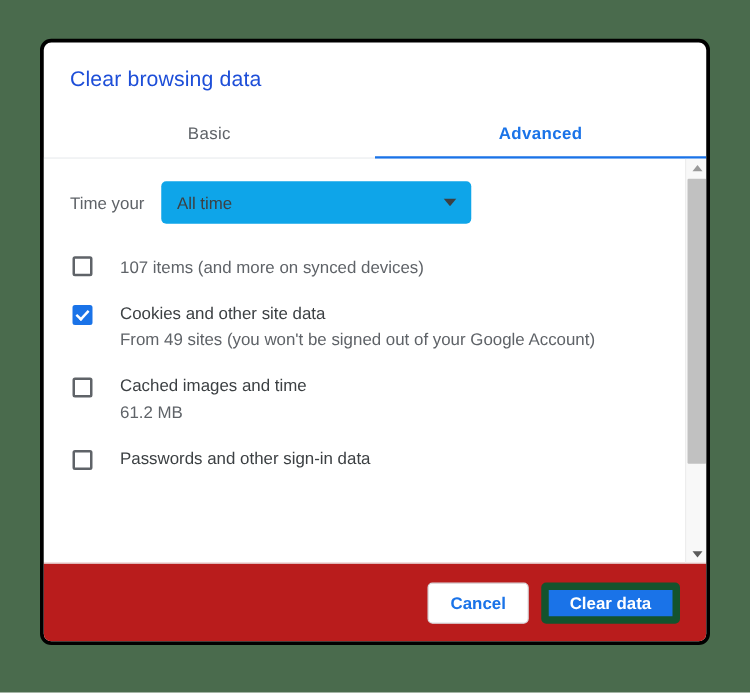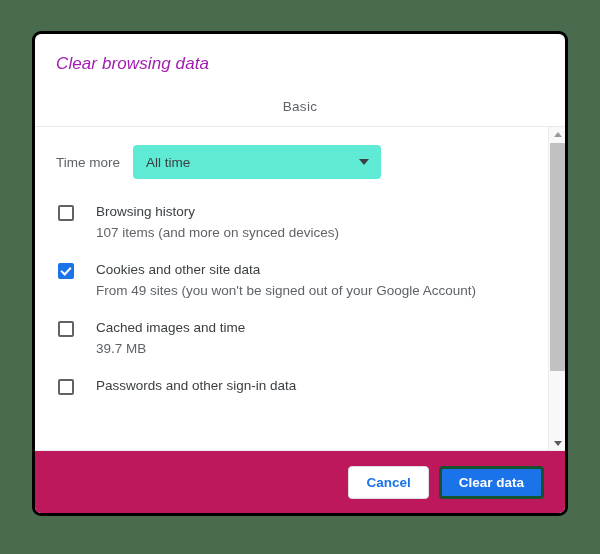--- a/index.html
+++ b/index.html
@@ -26,25 +26,24 @@
     border-radius: 9px;
     box-sizing: border-box;
     overflow: hidden;
     display: flex;
     flex-direction: column;
   }
 
   
   #dialog-title {
     font-size: 17px;
-    color: #a21caf;
+    color: #1d4ed8;
     padding: 18px 0 0 21px;
     line-height: 24px;
     letter-spacing: .1px;
-    font-style: italic;
   }
 
   
   #tab-bar {
     display: flex;
     margin-top: 14px;
     position: relative;
     height: 37px;
     flex: 0 0 auto;
   }
@@ -91,21 +90,21 @@
     padding: 18px 0 0 21px;
   }
   #time-range-label {
     font-size: 13.5px;
     color: #5f6368;
     margin-right: 13px;
   }
   #time-range-select {
     width: 248px;
     height: 34px;
-    background: #5eead4;
+    background: #0ea5e9;
     border-radius: 4px;
     display: flex;
     align-items: center;
     justify-content: space-between;
     padding: 0 12px 0 13px;
     box-sizing: border-box;
     cursor: pointer;
   }
   #time-range-value {
     font-size: 13.5px;
@@ -216,21 +215,21 @@
 
   
   #dialog-footer {
     flex: 0 0 auto;
     height: 63px;
     border-top: 1px solid #ededed;
     display: flex;
     align-items: center;
     justify-content: flex-end;
     padding-right: 21px;
-    background: #be185d;
+    background: #b91c1c;
     box-sizing: border-box;
     padding-left: 27px;
   }
   .btn {
     font-size: 13.5px;
     font-weight: bold;
     border-radius: 4px;
     height: 33px;
     padding: 0 17px;
     display: flex;
@@ -242,72 +241,74 @@
   }
   #cancel-button {
     color: #1a73e8;
     background: #fff;
     border: 1px solid #dadce0;
     margin-right: 10px;
   }
   #clear-data-button {
     color: #ffffff;
     background: #1a73e8;
-    border: 3px solid #14532d;
+    border: 6px solid #14532d;
     text-align: center;
   }
 </style>
 </head>
 <body>
 
 <div id="dialog-window">
 
   <div id="dialog-title">Clear browsing data</div>
 
   <div id="tab-bar">
     <div class="tab inactive">
       <span>Basic</span>
     </div>
+    <div class="tab active">
+      <span>Advanced</span>
+    </div>
   </div>
 
   <div id="content-area">
     <div id="content-inner">
 
       <div id="time-range-row">
-        <div id="time-range-label">Time more</div>
+        <div id="time-range-label">Time your</div>
         <div id="time-range-select">
           <span id="time-range-value">All time</span>
           <span class="chevron"></span>
         </div>
       </div>
 
       <div id="checkbox-list">
 
         <div class="list-item">
           <span class="checkbox"></span>
           <span class="item-text">
-            <div class="item-title">Browsing history</div>
             <div class="item-sub">107 items (and more on synced devices)</div>
           </span>
         </div>
 
 
         <div class="list-item">
           <span class="checkbox checked"></span>
           <span class="item-text">
             <div class="item-title">Cookies and other site data</div>
             <div class="item-sub">From 49 sites (you won't be signed out of your Google Account)</div>
           </span>
         </div>
 
         <div class="list-item">
           <span class="checkbox"></span>
           <span class="item-text">
             <div class="item-title">Cached images and time</div>
-            <div class="item-sub">39.7 MB</div>
+            <div class="item-sub">61.2 MB</div>
           </span>
         </div>
 
         <div class="list-item">
           <span class="checkbox"></span>
           <span class="item-text">
             <div class="item-title">Passwords and other sign-in data</div>
 
           </span>
         </div>

